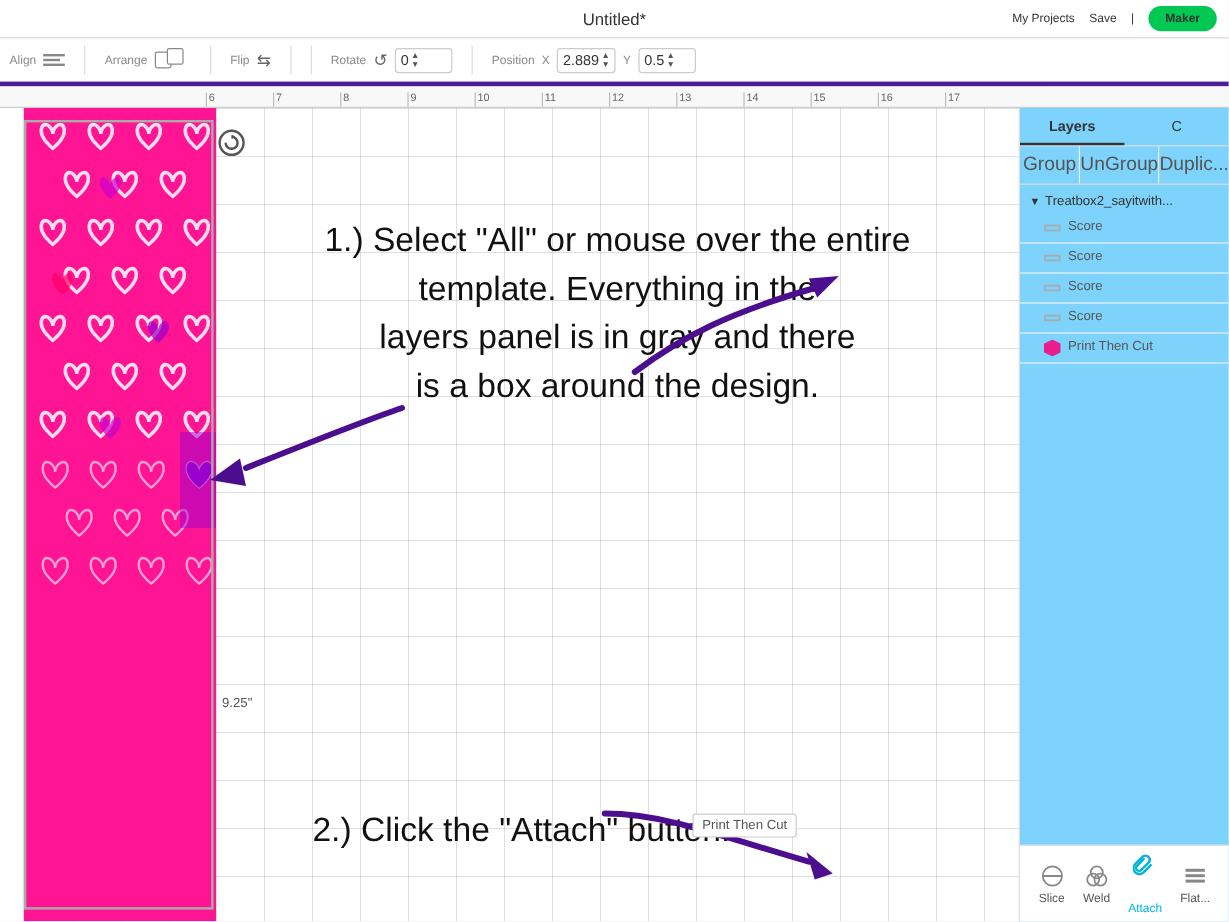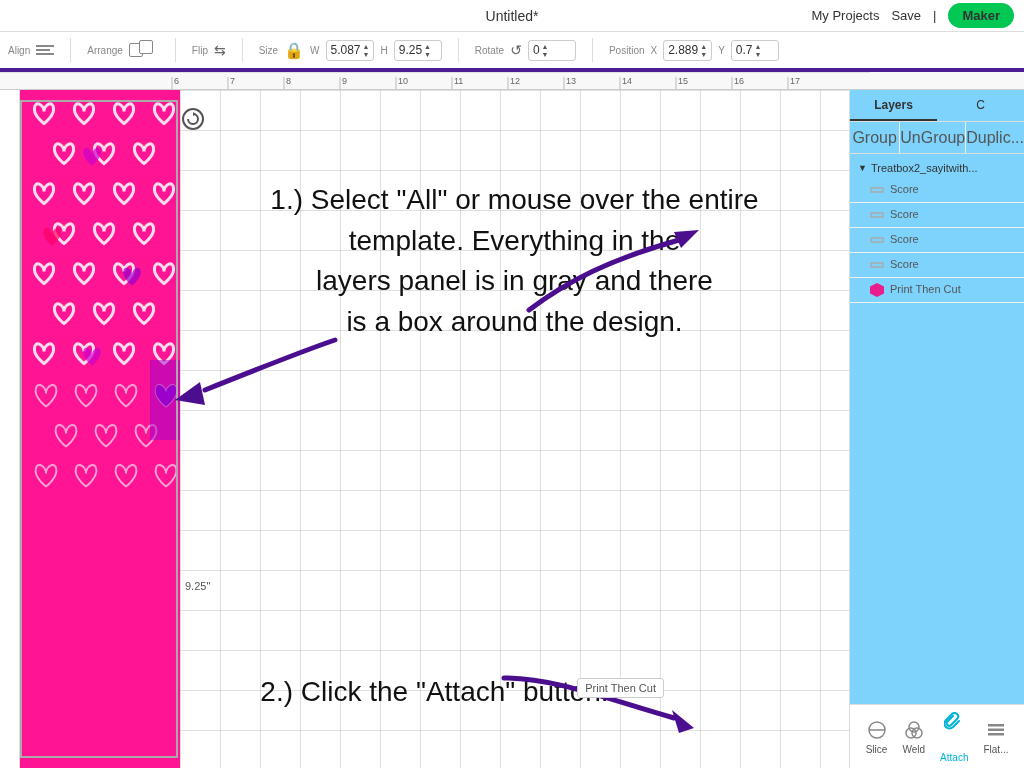--- a/index.html
+++ b/index.html
@@ -21,21 +21,21 @@
       color: #333;
     }
     #title-bar .right-nav {
       position: absolute;
       right: 10px;
       display: flex;
       align-items: center;
       gap: 12px;
     }
     #title-bar .right-nav span {
-      font-size: 13px;
+      font-size: 10px;
       color: #333;
     }
     #title-bar .maker-btn {
       background: #00c853;
       color: #fff;
       padding: 5px 14px;
       border-radius: 14px;
       font-size: 13px;
       font-weight: bold;
     }
@@ -372,40 +372,20 @@
     </div>
   </div>
   <div class="toolbar-sep"></div>
   <div class="toolbar-group">
     <span class="toolbar-label">Flip</span>
     <div style="display:flex;gap:2px">
       <span style="font-size:14px;color:#666">⇆</span>
     </div>
   </div>
   <div class="toolbar-sep"></div>
-  <div class="toolbar-group">
-    <span class="toolbar-label">Size</span>
-    <span>🔒</span>
-    <span class="toolbar-label">W</span>
-    <div class="toolbar-value">
-      <span>5.087</span>
-      <div class="spinner-btn">
-          <span>▲</span>
-          <span>▼</span>
-        </div>
-    </div>
-    <span class="toolbar-label">H</span>
-    <div class="toolbar-value">
-      <span>9.25</span>
-      <div class="spinner-btn">
-          <span>▲</span>
-          <span>▼</span>
-        </div>
-    </div>
-  </div>
   <div class="toolbar-sep"></div>
   <div class="toolbar-group">
     <span class="toolbar-label">Rotate</span>
     <span style="font-size:14px;color:#666">↺</span>
     <div class="toolbar-value">
       <span>0</span>
       <div class="spinner-btn">
           <span>▲</span>
           <span>▼</span>
         </div>
@@ -417,21 +397,21 @@
     <span class="toolbar-label">X</span>
     <div class="toolbar-value">
       <span>2.889</span>
       <div class="spinner-btn">
           <span>▲</span>
           <span>▼</span>
         </div>
     </div>
     <span class="toolbar-label">Y</span>
     <div class="toolbar-value">
-      <span>0.7</span>
+      <span>0.5</span>
       <div class="spinner-btn">
           <span>▲</span>
           <span>▼</span>
         </div>
     </div>
   </div>
 </div>
 
 <div id="ruler">
   <svg width="870" height="18" style="position:absolute;left:0;top:0">

